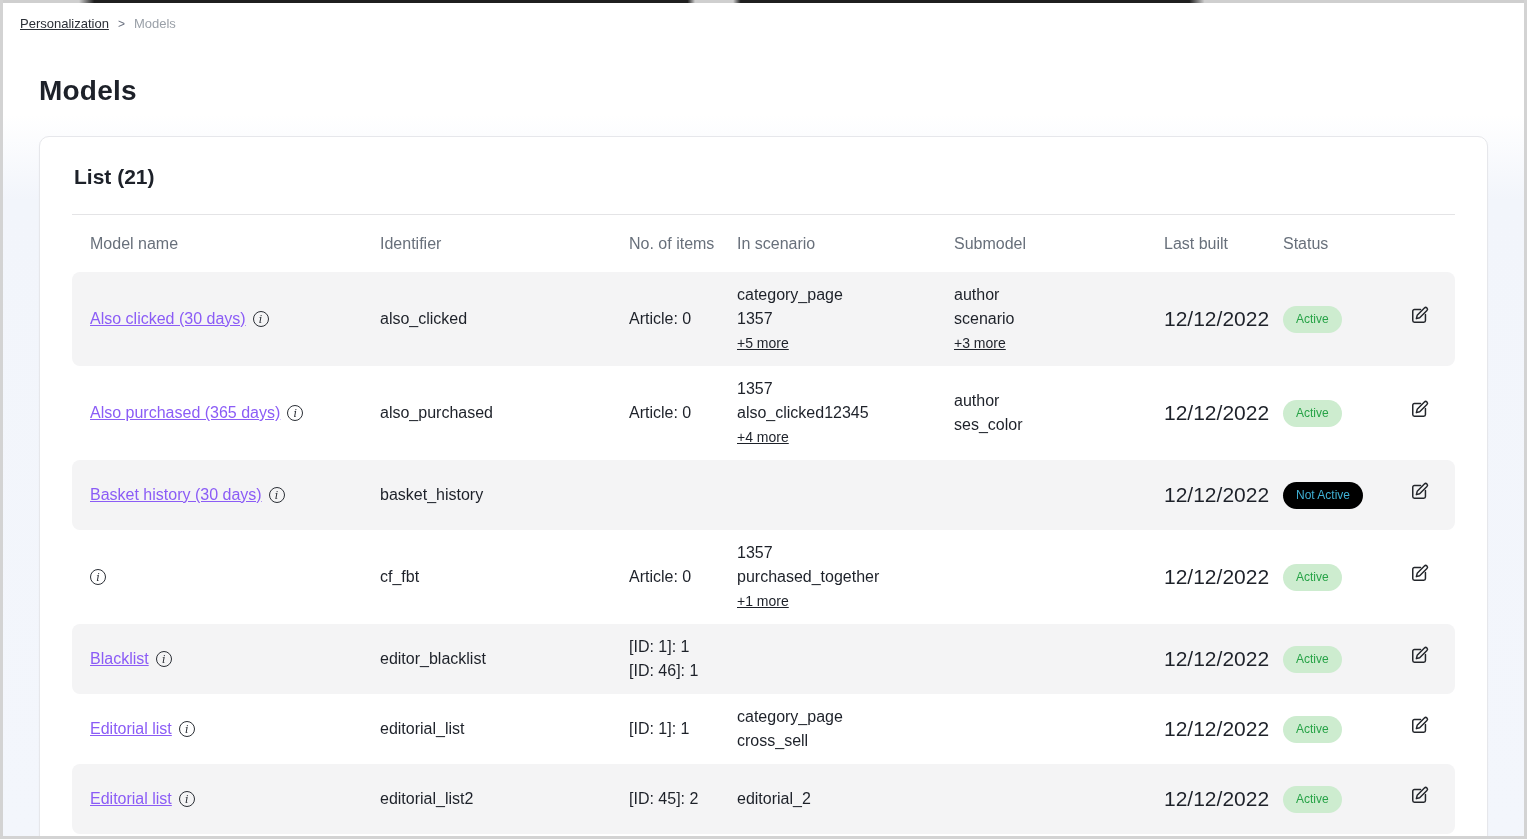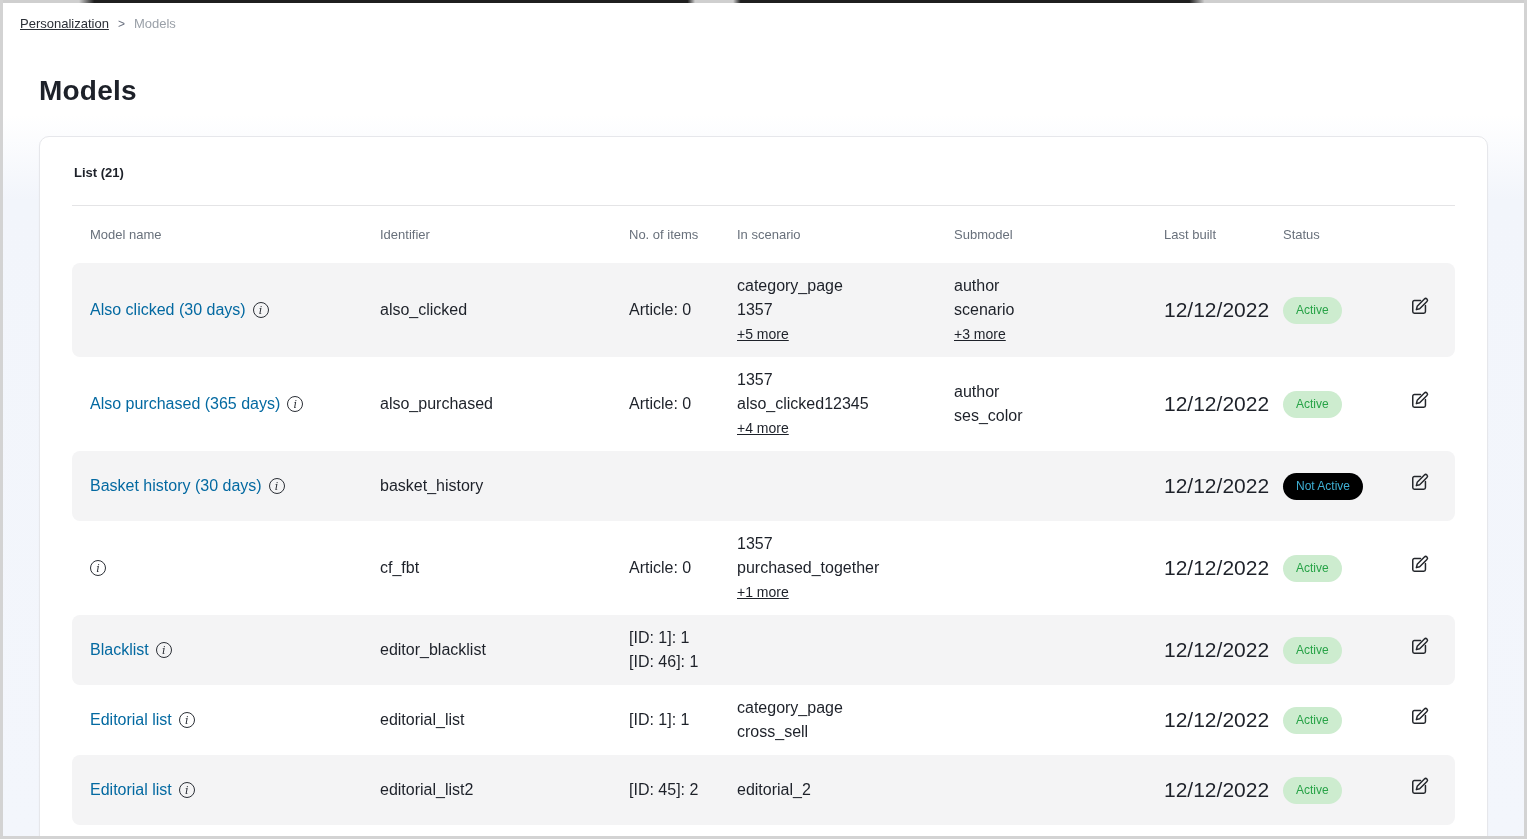--- a/index.html
+++ b/index.html
@@ -38,40 +38,40 @@
   }
   .card {
     margin: 29px 36px 0 36px;
     background: #ffffff;
     border: 1px solid #e6e7eb;
     border-radius: 10px;
     padding: 28px 32px 0 32px;
     height: 740px;
     box-shadow: 0 1px 2px rgba(16,24,40,.03);
   }
-  .list-heading { font-size: 13px; font-weight: 700; margin: 0 0 25px 2px; }
+  .list-heading { font-size: 21px; font-weight: 700; margin: 0 0 25px 2px; }
   .divider { border-top: 1px solid #e4e4e6; }
   .grid {
     display: grid;
     grid-template-columns: 290px 249px 108px 217px 210px 119px 125px 1fr;
     align-items: center;
     padding-left: 18px;
   }
-  .thead { color: #68707b; font-size: 13px; height: 57px; }
+  .thead { color: #68707b; font-size: 16px; height: 57px; }
   .trow {
     border-radius: 8px;
     min-height: 70px;
     padding-top: 11px; padding-bottom: 11px;
     font-size: 16px;
   }
   .trow.alt { background: #f4f4f5; }
   .cell { line-height: 24px; padding-right: 14px; }
   .line { line-height: 24px; }
   .name-cell { display: flex; align-items: center; gap: 7px; }
-  .name-link { color: #0369a1; }
+  .name-link { color: #8b5cf6; text-decoration: underline; }
   .info-icon {
     display: inline-flex; align-items: center; justify-content: center;
     width: 16px; height: 16px; flex: 0 0 16px;
     border: 1px solid #2b2f36; border-radius: 50%;
     font-family: "DejaVu Serif", serif; font-style: italic;
     font-size: 11px; line-height: 1; color: #2b2f36;
     cursor: pointer;
   }
   .more-link { font-size: 14px; color: #1d2129; text-decoration: underline; display: inline-block; line-height: 24px; }
   .date-cell { font-size: 21px; }

